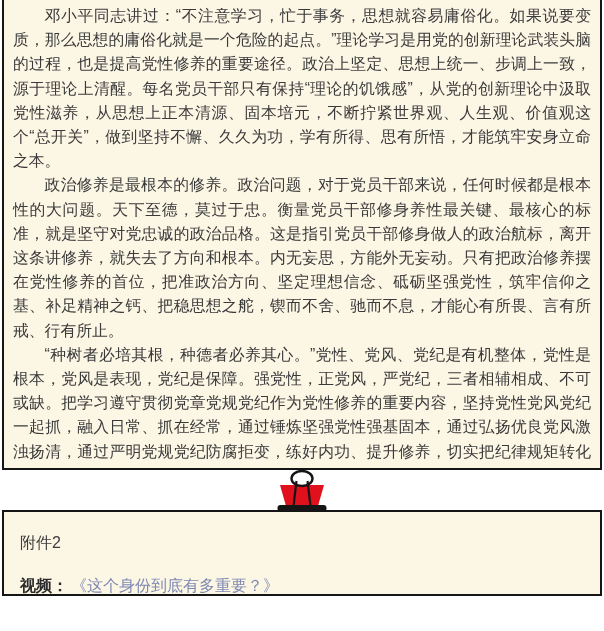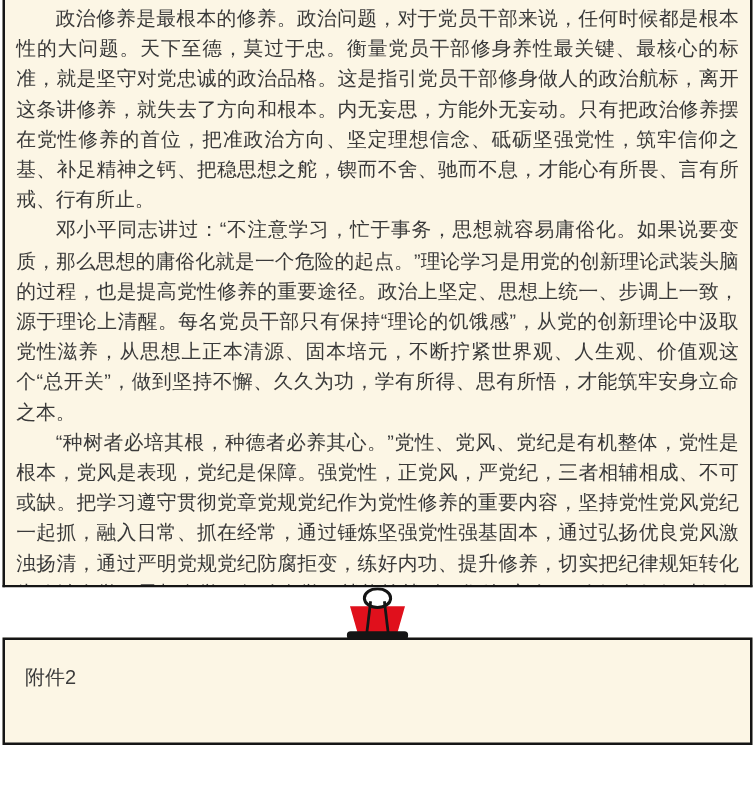--- a/index.html
+++ b/index.html
@@ -69,34 +69,37 @@
     text-decoration: none;
     margin-left: 3px;
   }
 </style>
 </head>
 <body>
 
 <div class="page">
 
   <div class="panel article-panel">
+    <p>邓小平同志讲过：“不注意学习，忙于事务，思想就容易庸俗化。如果说要变质，那么思想的庸俗化就是一个危险的起点。”理论学习是用党的创新理论武装头脑的过程，也是提高党性修养的重要途径。政治上坚定、思想上统一、步调上一致，源于理论上清醒。每名党员干部只有保持“理论的饥饿感”，从党的创新理论中汲取党性滋养，从思想上正本清源、固本培元，不断拧紧世界观、人生观、价值观这个“总开关”，做到坚持不懈、久久为功，学有所得、思有所悟，才能筑牢安身立命之本。</p>
     <p>政治修养是最根本的修养。政治问题，对于党员干部来说，任何时候都是根本性的大问题。天下至德，莫过于忠。衡量党员干部修身养性最关键、最核心的标准，就是坚守对党忠诚的政治品格。这是指引党员干部修身做人的政治航标，离开这条讲修养，就失去了方向和根本。内无妄思，方能外无妄动。只有把政治修养摆在党性修养的首位，把准政治方向、坚定理想信念、砥砺坚强党性，筑牢信仰之基、补足精神之钙、把稳思想之舵，锲而不舍、驰而不息，才能心有所畏、言有所戒、行有所止。</p>
-    <p>邓小平同志讲过：“不注意学习，忙于事务，思想就容易庸俗化。如果说要变质，那么思想的庸俗化就是一个危险的起点。”理论学习是用党的创新理论武装头脑的过程，也是提高党性修养的重要途径。政治上坚定、思想上统一、步调上一致，源于理论上清醒。每名党员干部只有保持“理论的饥饿感”，从党的创新理论中汲取党性滋养，从思想上正本清源、固本培元，不断拧紧世界观、人生观、价值观这个“总开关”，做到坚持不懈、久久为功，学有所得、思有所悟，才能筑牢安身立命之本。</p>
     <p>“种树者必培其根，种德者必养其心。”党性、党风、党纪是有机整体，党性是根本，党风是表现，党纪是保障。强党性，正党风，严党纪，三者相辅相成、不可或缺。把学习遵守贯彻党章党规党纪作为党性修养的重要内容，坚持党性党风党纪一起抓，融入日常、抓在经常，通过锤炼坚强党性强基固本，通过弘扬优良党风激浊扬清，通过严明党规党纪防腐拒变，练好内功、提升修养，切实把纪律规矩转化为政治自觉、思想自觉、行动自觉，就能炼就“金刚不坏之身”，确保在任何时候任何情况下都不放纵、不越轨、不逾矩。</p>
   </div>
 
   <div class="divider-gap"></div>
 
   <div class="clip-wrap">
     <svg width="50" height="45" viewBox="0 0 50 45" xmlns="http://www.w3.org/2000/svg">
       <polygon points="3,15 47,15 41,36 9,36" fill="#e0101c"></polygon>
       <line x1="19.5" y1="11" x2="16.5" y2="36" stroke="#151515" stroke-width="2.2"></line>
       <line x1="30.5" y1="11" x2="33.5" y2="36" stroke="#151515" stroke-width="2.2"></line>
       <ellipse cx="25" cy="8.5" rx="10.5" ry="7.5" fill="none" stroke="#151515" stroke-width="2.4"></ellipse>
       <rect x="0.5" y="35" width="49" height="6.5" rx="3" fill="#151515"></rect>
     </svg>
   </div>
 
   <div class="panel attachment-panel">
     <div class="attachment-label">附件2</div>
+    <div class="video-line">
+      <span class="video-label">视频：</span><a class="video-link" href="#">《这个身份到底有多重要？》</a>
+    </div>
   </div>
 
 </div>
 
 </body></html>

